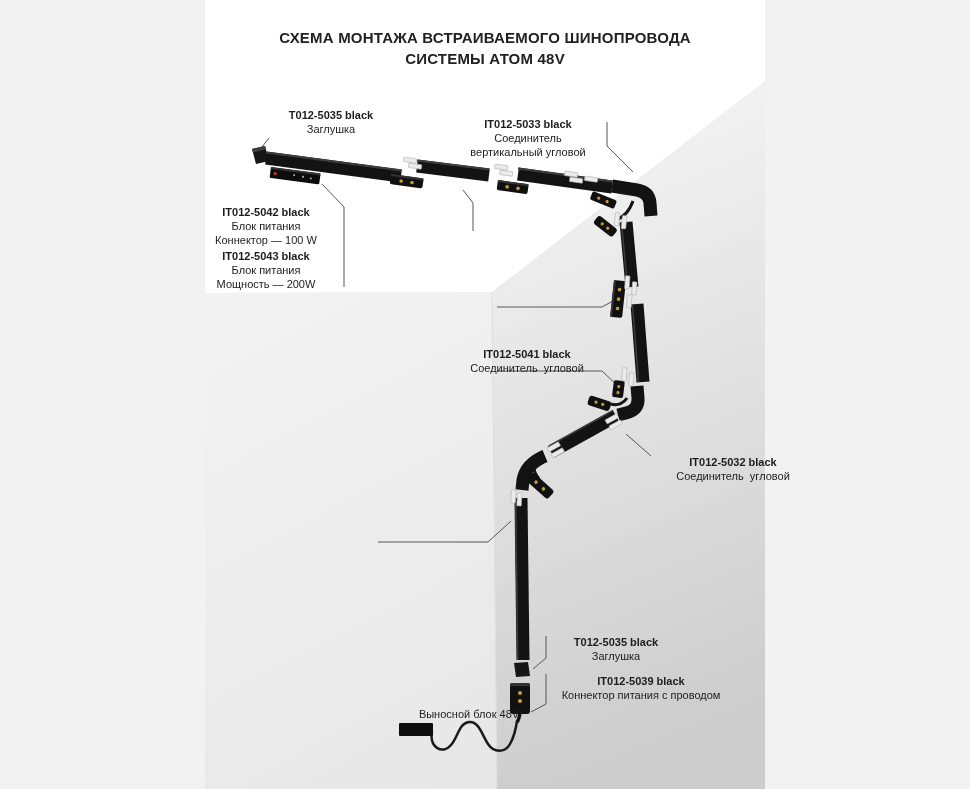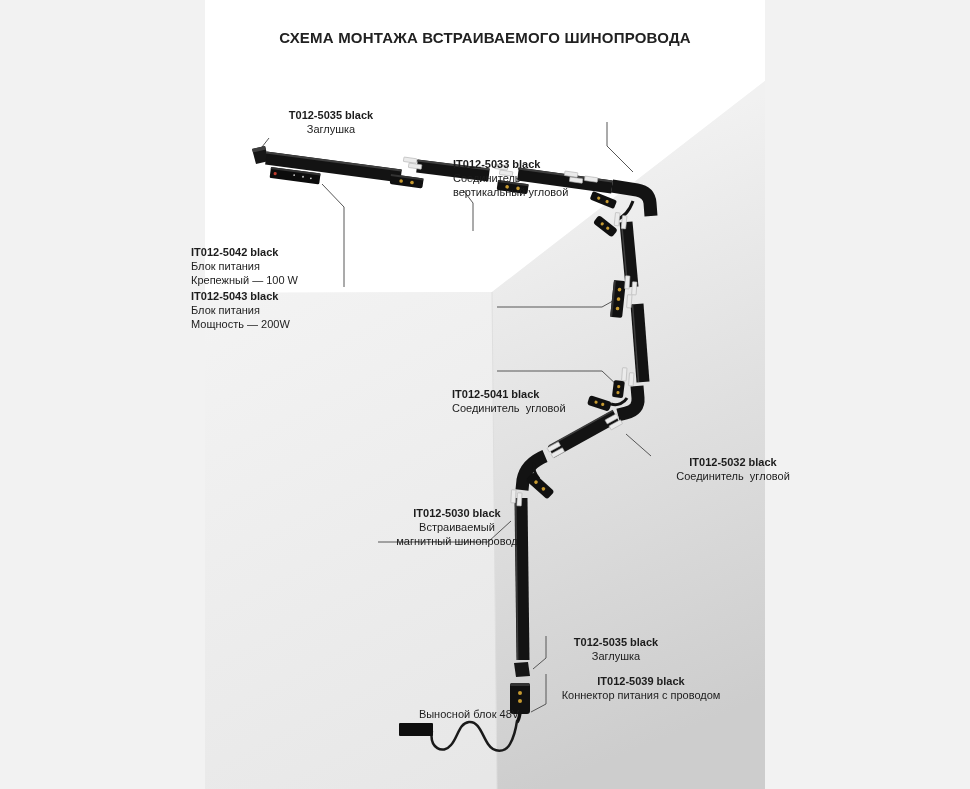--- a/index.html
+++ b/index.html
@@ -13,21 +13,21 @@
   .title{
     position:absolute;left:205px;top:27px;width:560px;
     text-align:center;font-size:15px;line-height:21px;font-weight:700;
     letter-spacing:.2px;color:#212121;
   }
   .label{
     position:absolute;font-size:11px;line-height:14px;color:#1c1c1c;
   }
   .label div{white-space:pre;}
   .label .code{font-weight:700;}
-  .al-r{text-align:left;margin-top:40px;}
+  .al-r{text-align:center;}
   .al-l{text-align:center;}
 </style>
 </head>
 <body>
 
 <div class="canvas">
 
   <svg class="scene" width="970" height="789" viewBox="0 0 970 789">
     <defs>
       <linearGradient id="gradLeftWall" gradientUnits="userSpaceOnUse" x1="205" y1="300" x2="460" y2="789">
@@ -173,62 +173,58 @@
       <rect transform="translate(609,426) rotate(-29)" width="13" height="4.5" rx="0.5"></rect>
       <rect transform="translate(547,448) rotate(-29)" width="13" height="4.5" rx="0.5"></rect>
       <rect transform="translate(551,454) rotate(-29)" width="13" height="4.5" rx="0.5"></rect>
       <rect transform="translate(516,490) rotate(93)" width="13" height="4.5" rx="0.5"></rect>
       <rect transform="translate(522,493) rotate(93)" width="13" height="4.5" rx="0.5"></rect>
     </g>
   </svg>
 
   <div class="title">
     <div>СХЕМА МОНТАЖА ВСТРАИВАЕМОГО ШИНОПРОВОДА</div>
+    <div>СИСТЕМЫ АТОМ 48V</div>
   </div>
 
   <div class="label al-l" style="left:271px;top:108px;width:120px">
     <div class="code">T012-5035 black</div>
     <div>Заглушка</div>
   </div>
 
   <div class="label al-r" style="left:453px;top:117px;width:150px">
     <div class="code">IT012-5033 black</div>
     <div>Соединитель</div>
     <div>вертикальный угловой</div>
   </div>
 
   <div class="label al-r" style="left:191px;top:205px;width:150px">
     <div class="code">IT012-5042 black</div>
     <div>Блок питания</div>
-    <div>Крепежный — 100 W</div>
+    <div>Коннектор — 100 W</div>
   </div>
 
   <div class="label al-r" style="left:191px;top:249px;width:150px">
     <div class="code">IT012-5043 black</div>
     <div>Блок питания</div>
     <div>Мощность — 200W</div>
   </div>
 
 
 
   <div class="label al-r" style="left:452px;top:347px;width:150px">
     <div class="code">IT012-5041 black</div>
     <div>Соединитель  угловой</div>
   </div>
 
   <div class="label al-l" style="left:653px;top:455px;width:160px">
     <div class="code">IT012-5032 black</div>
     <div>Соединитель  угловой</div>
   </div>
 
-  <div class="label al-l" style="left:377px;top:506px;width:160px">
-    <div class="code">IT012-5030 black</div>
-    <div>Встраиваемый</div>
-    <div>магнитный шинопровод</div>
-  </div>
 
   <div class="label al-l" style="left:551px;top:635px;width:130px">
     <div class="code">T012-5035 black</div>
     <div>Заглушка</div>
   </div>
 
   <div class="label al-l" style="left:551px;top:674px;width:180px">
     <div class="code">IT012-5039 black</div>
     <div>Коннектор питания с проводом</div>
   </div>

